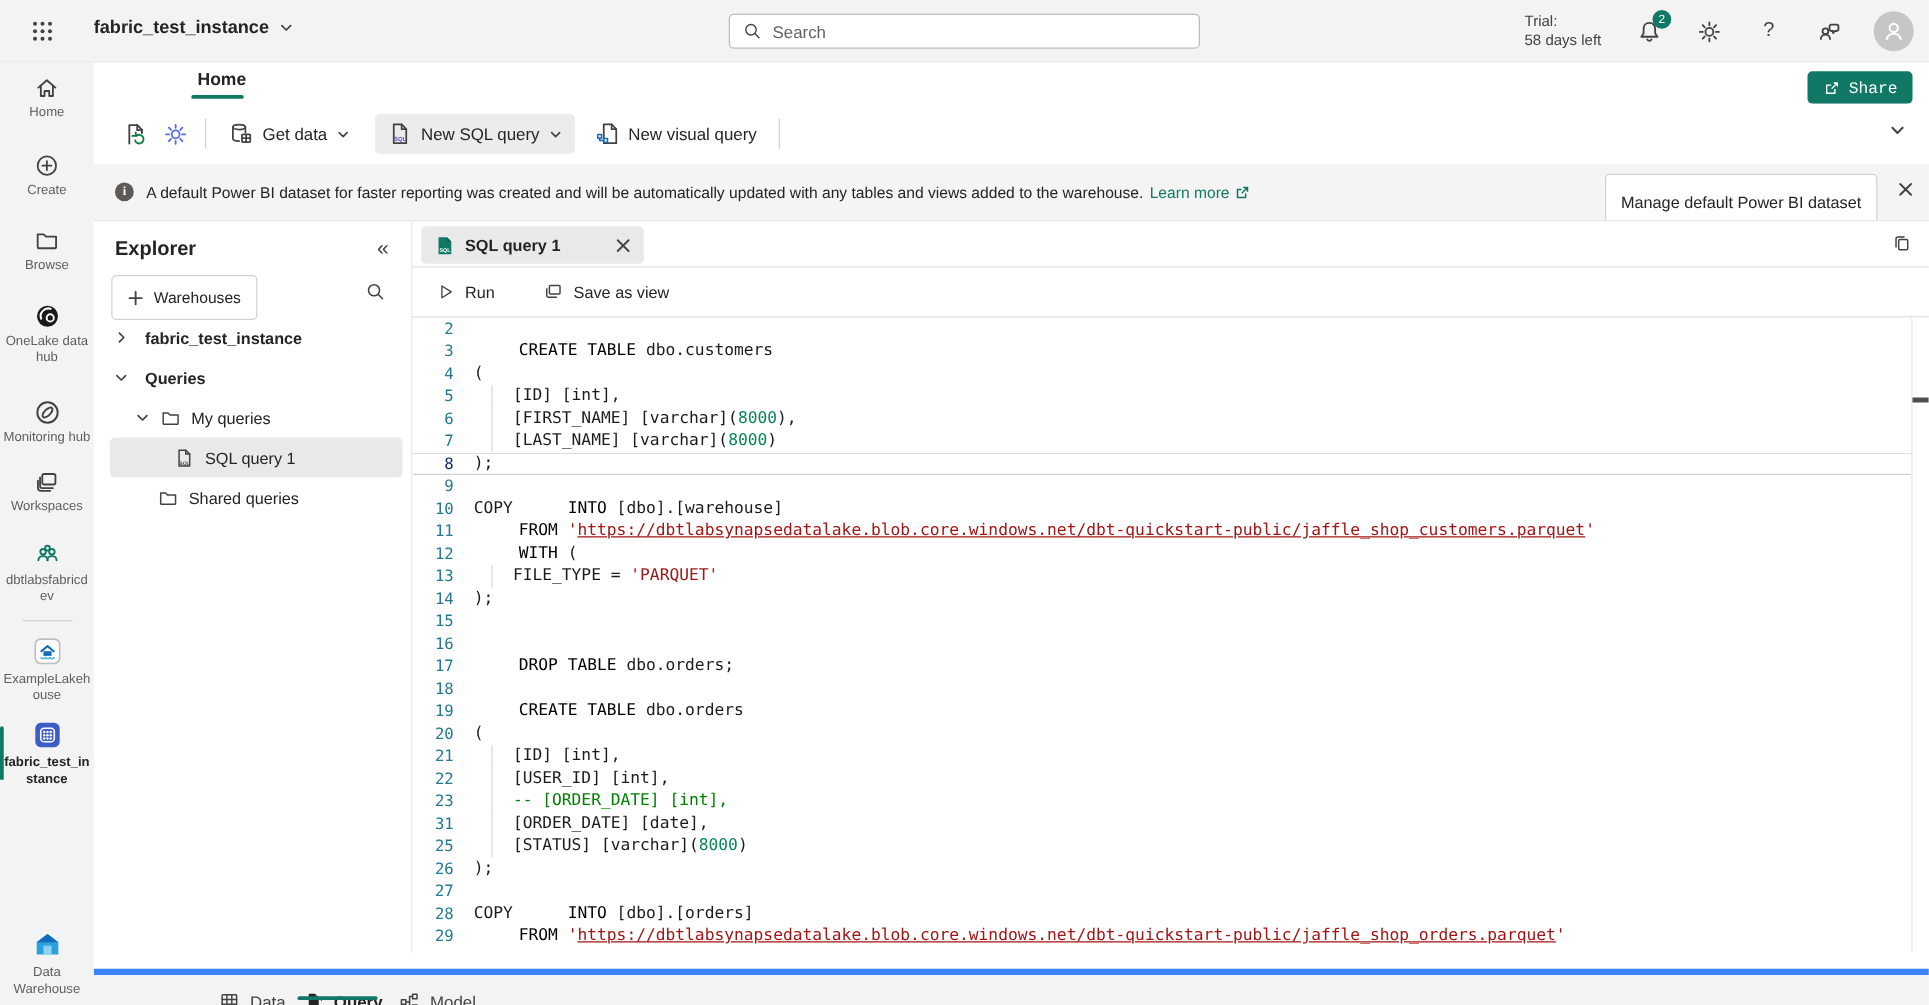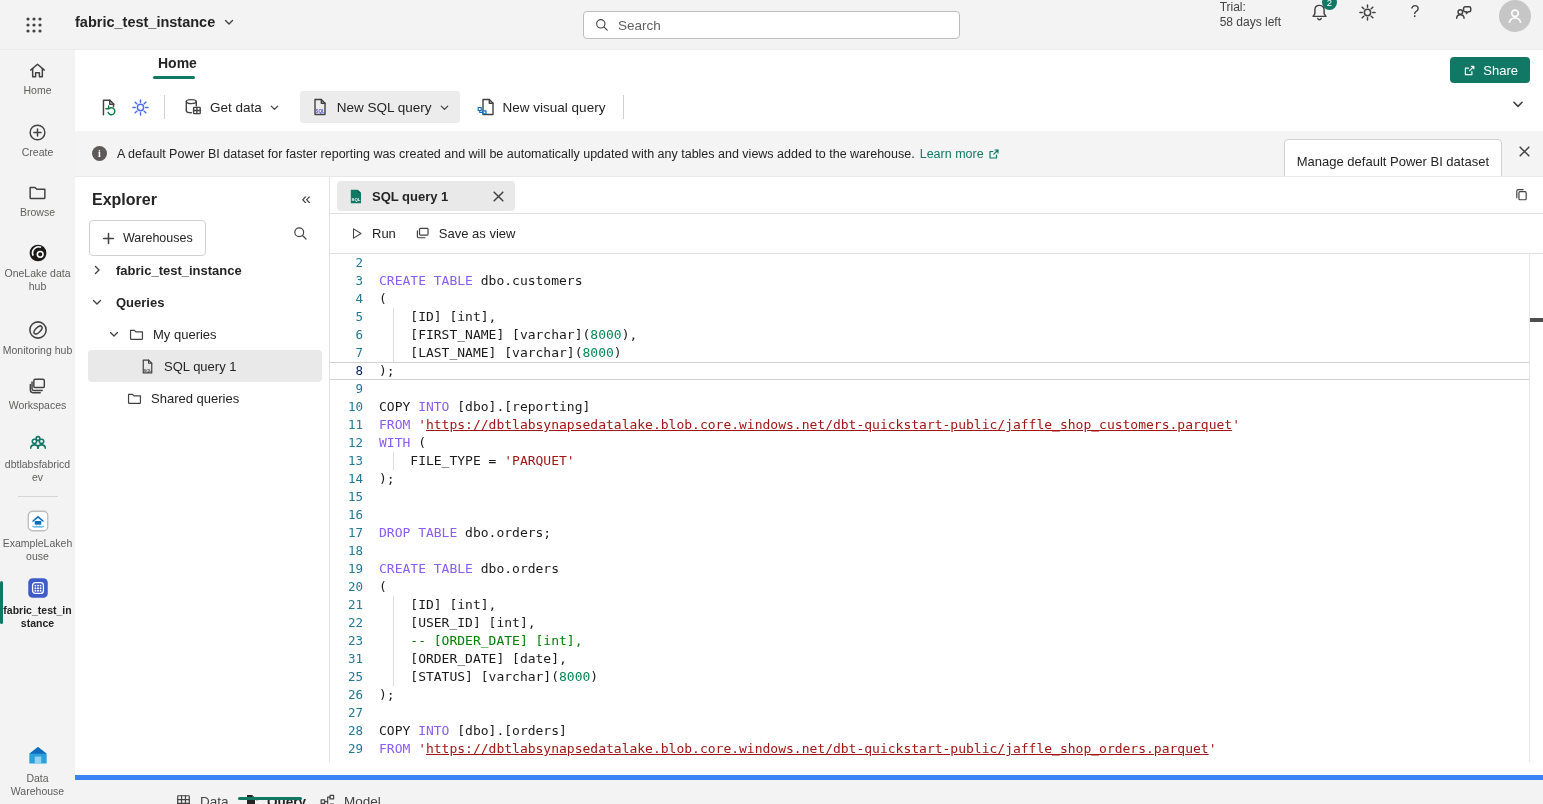--- a/index.html
+++ b/index.html
@@ -7,41 +7,41 @@
   svg.ic { display:block; }
   svg.stroke { fill:none; stroke:#424242; stroke-width:1.4; stroke-linecap:round; stroke-linejoin:round; }
 
   
   #topbar { position:absolute; left:0; top:0; width:1543px; height:50px; background:#f3f3f3; border-bottom:1px solid #ececec; z-index:30; }
   #waffle { position:absolute; left:24px; top:15px; cursor:pointer; }
   #ws-name { position:absolute; left:75px; top:14px; font-size:14.5px; font-weight:700; display:flex; align-items:center; gap:8px; cursor:pointer; }
   #search-box { position:absolute; left:583px; top:11px; width:377px; height:28px; background:#fff; border:1px solid #bdbdbd; border-radius:4px; display:flex; align-items:center; padding:0 10px; gap:8px; }
   #search-input { border:none; outline:none; flex:1; font-size:13.5px; color:#242424; background:transparent; }
   #search-input::placeholder { color:#616161; }
-  #top-right { position:absolute; right:12px; top:0; height:50px; display:flex; gap:24px; }
+  #top-right { position:absolute; right:12px; top:0; height:50px; display:flex; align-items:center; gap:24px; }
   #trial { font-size:12px; color:#424242; line-height:15px; margin-right:2px; }
   .top-ic { position:relative; width:24px; height:24px; display:flex; align-items:center; justify-content:center; cursor:pointer; }
   #bell-badge { position:absolute; top:-5px; right:-6px; min-width:15px; height:15px; border-radius:8px; background:#117865; color:#fff; font-size:9.5px; display:flex; align-items:center; justify-content:center; padding:0 3px; }
   #help-glyph { font-size:16px; color:#424242; }
   #avatar { width:32px; height:32px; border-radius:50%; background:#c6c6c6; display:flex; align-items:center; justify-content:center; cursor:pointer; }
 
   
   #rail { position:absolute; left:0; top:50px; width:75px; height:754px; background:#f3f3f3; display:flex; flex-direction:column; align-items:center; padding-top:10px; overflow:hidden; z-index:20; }
   .rail-item { position:relative; width:75px; display:flex; flex-direction:column; align-items:center; gap:3px; cursor:pointer; }
   .rail-label { width:70px; text-align:center; font-size:10.5px; line-height:13px; color:#5f5e5c; overflow-wrap:anywhere; }
   .rail-item.selected .rail-label { font-weight:700; color:#242424; }
   .rail-item.selected::before { content:''; position:absolute; left:0; top:6px; bottom:6px; width:3px; background:#117865; border-radius:2px; }
   .rail-divider { width:40px; border-top:1px solid #d6d6d6; margin:12px 0 0 0; }
   .rail-spacer { flex:1; }
 
   
   #home-row { position:absolute; left:75px; top:50px; right:0; height:33px; background:#fff; }
   #home-tab { position:absolute; left:78px; top:5px; padding:0 5px; font-size:14px; font-weight:700; cursor:pointer; }
   #home-underline { position:absolute; left:78px; top:26px; width:42px; height:3px; background:#117865; border-radius:2px; }
-  #share-btn { position:absolute; right:13px; top:7px; height:26px; background:#117865; color:#fff; border:none; border-radius:4px; font-size:13px; display:flex; align-items:center; gap:6px; padding:0 12px; cursor:pointer; font-family:Liberation Sans, sans-serif; }
+  #share-btn { position:absolute; right:13px; top:7px; height:26px; background:#117865; color:#fff; border:none; border-radius:4px; font-size:13px; display:flex; align-items:center; gap:6px; padding:0 12px; cursor:pointer; font-family:Liberation Mono, monospace; }
 
   #toolbar-row { position:absolute; left:75px; top:83px; right:0; height:48px; background:#fff; display:flex; align-items:center; }
   .tb-icon-btn { width:32px; height:32px; display:flex; align-items:center; justify-content:center; border-radius:4px; cursor:pointer; }
   .tb-divider { width:1px; height:24px; background:#d1d1d1; margin:0 8px; }
   .tb-btn { display:flex; align-items:center; gap:7px; height:32px; padding:0 10px; border-radius:4px; font-size:13.5px; cursor:pointer; white-space:nowrap; }
   .tb-btn.active { background:#ececec; }
   #toolbar-collapse { position:absolute; right:18px; top:14px; cursor:pointer; }
 
   
   #banner { position:absolute; left:75px; top:131px; right:0; height:45px; background:#f4f4f4; display:flex; align-items:center; }
@@ -60,33 +60,33 @@
   .tree-row { position:absolute; left:0; right:0; height:32px; display:flex; align-items:center; font-size:13px; cursor:pointer; }
   .tree-row .chev { flex:none; }
   .tree-sel { position:absolute; left:13px; right:7px; top:0; height:32px; background:#e9e9e9; border-radius:4px; }
 
   
   #query-area { position:absolute; left:330px; top:176px; right:0; bottom:42px; background:#fff; border-top:1px solid #e8e8e8; }
   #qtab-bar { position:absolute; left:0; right:0; top:0; height:37px; border-bottom:1px solid #e0e0e0; }
   #qtab { position:absolute; left:7px; top:4px; height:30px; width:178px; background:#e9e9e9; border-radius:4px; display:flex; align-items:center; padding:0 10px; gap:8px; cursor:pointer; }
   #qtab-label { font-size:13px; font-weight:700; flex:1; }
   #copy-btn { position:absolute; right:13px; top:10px; cursor:pointer; }
-  #run-bar { position:absolute; left:0; right:0; top:37px; height:40px; border-bottom:1px solid #e0e0e0; display:flex; padding-left:19px; gap:18px; }
+  #run-bar { position:absolute; left:0; right:0; top:37px; height:40px; border-bottom:1px solid #e0e0e0; display:flex; padding-left:19px; gap:38px; }
   .run-item { display:flex; align-items:center; gap:8px; font-size:13px; cursor:pointer; }
 
   
   #editor { position:absolute; left:0; right:0; top:77px; bottom:0; overflow:hidden; font-family:"DejaVu Sans Mono","Liberation Mono",monospace; }
   #code-lines { position:absolute; left:0; right:14px; top:0; }
   .code-row { display:flex; height:18px; line-height:18px; font-size:13px; }
   .code-row.current { box-shadow:inset 0 1px 0 #d2d2d2, inset 0 -1px 0 #d2d2d2; }
   .ln { flex:none; width:33px; text-align:right; color:#237893; font-size:12.5px; }
   .ln.active { color:#0b216f; }
   .lc { flex:1; position:relative; white-space:pre; padding-left:16px; }
   .guide { position:absolute; left:30px; top:0; bottom:0; border-left:1px solid #dcdcdc; }
-  .tk-k { color:#8b5cf6; }
+  .tk-k { color:#000000;margin-left:36px; }
   .tk-d { color:#1b1b1b; }
   .tk-s { color:#a31515; }
   .tk-u { color:#a31515; text-decoration:underline; }
   .tk-n { color:#098658; }
   .tk-c { color:#008000; }
   #scroll-strip { position:absolute; right:0; top:0; bottom:0; width:14px; border-left:1px solid #e8e8e8; background:#fff; }
   #scroll-mark { position:absolute; left:0; right:0; top:64px; height:4px; background:#4f4f4f; }
 
   
   #bottom-bar { position:absolute; left:75px; right:0; bottom:0; height:29px; background:#f3f3f3; border-top:5px solid #3b82f6; }
@@ -467,21 +467,21 @@
         <div class="code-row current">
           <span class="ln active">8</span>
           <span class="lc"><span class="tk-d">);</span></span>
         </div>
         <div class="code-row">
           <span class="ln">9</span>
           <span class="lc"></span>
         </div>
         <div class="code-row">
           <span class="ln">10</span>
-          <span class="lc"><span class="tk-d">COPY </span><span class="tk-k">INTO</span><span class="tk-d"> [dbo].[reporting]</span></span>
+          <span class="lc"><span class="tk-d">COPY </span><span class="tk-k">INTO</span><span class="tk-d"> [dbo].[warehouse]</span></span>
         </div>
         <div class="code-row">
           <span class="ln">11</span>
           <span class="lc"><span class="tk-k">FROM</span><span class="tk-d"> </span><span class="tk-s">'</span><span class="tk-u">https://dbtlabsynapsedatalake.blob.core.windows.net/dbt-quickstart-public/jaffle_shop_customers.parquet</span><span class="tk-s">'</span></span>
         </div>
         <div class="code-row">
           <span class="ln">12</span>
           <span class="lc"><span class="tk-k">WITH</span><span class="tk-d"> (</span></span>
         </div>
         <div class="code-row">

